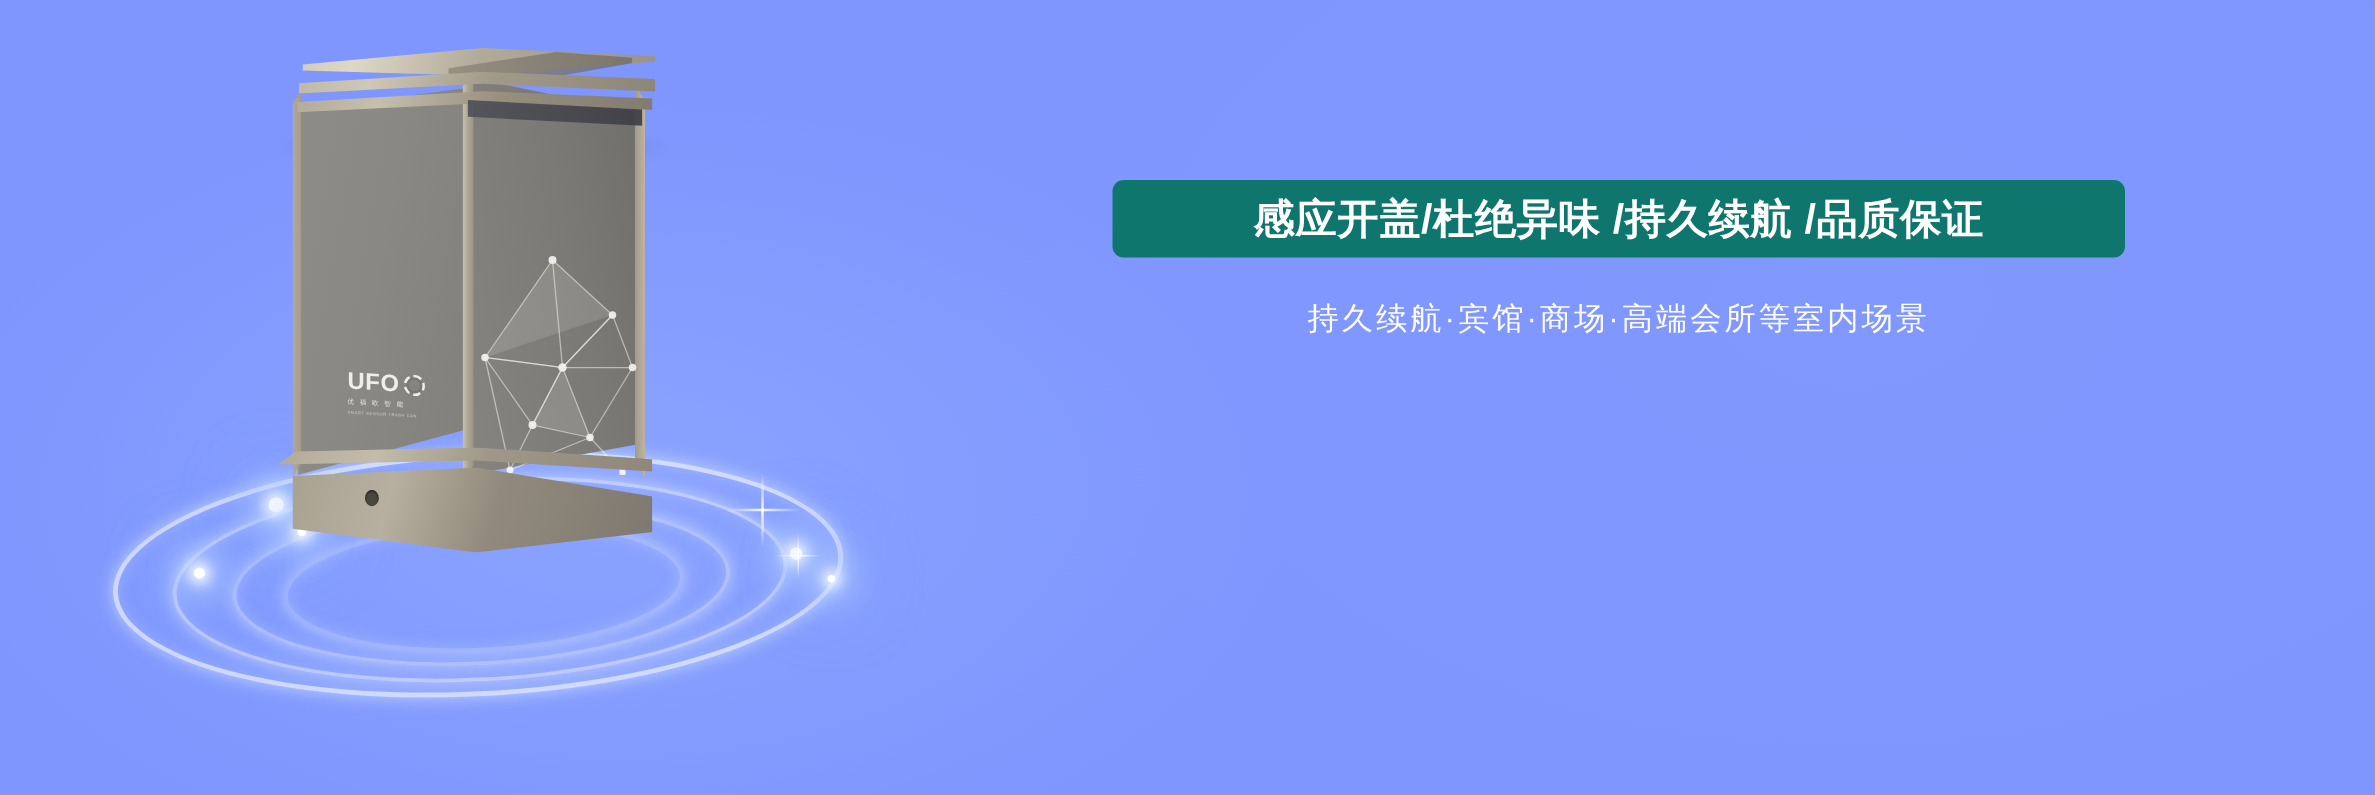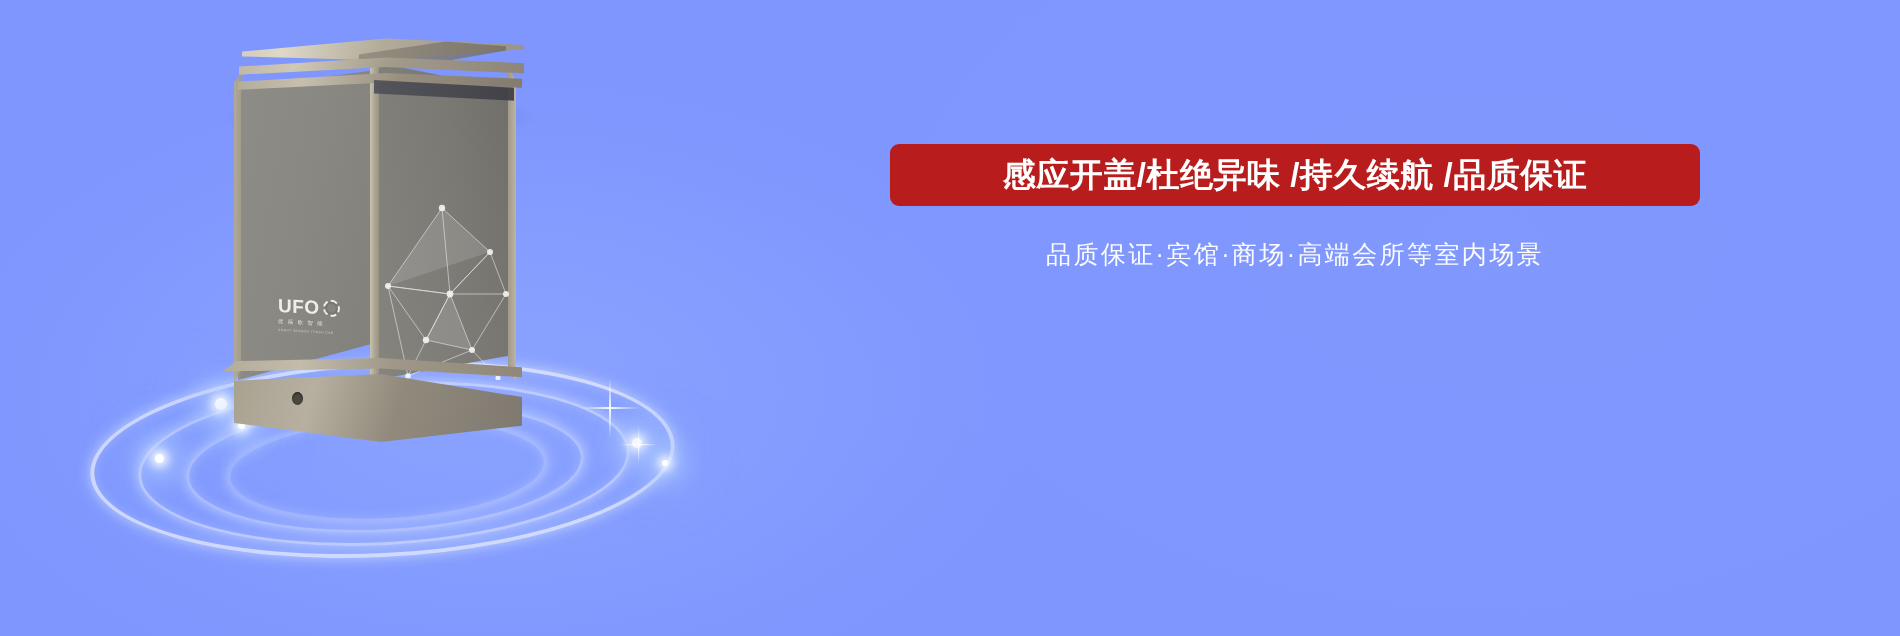--- a/index.html
+++ b/index.html
@@ -212,21 +212,21 @@
     display:block; width:46px; height:3px; background:#ffffff; border-radius:2px;
     opacity:.95;
   }
   .subline .txt{
     font-size:27px; color:#ffffff; letter-spacing:9px; font-weight:400;
     white-space:nowrap;
   }
   .pill{
     margin:26px auto 13px;
     width:810px; height:62px;
-    background:#b91c1c;
+    background:#0f766e;
     border-radius:9px;
     display:flex; align-items:center; justify-content:center;
   }
   .pill .txt{
     font-size:33px; font-weight:700; color:#ffffff; letter-spacing:.5px;
     white-space:nowrap;
   }
   .caption{
     margin-top:32px;
     font-size:25px; color:#ffffff; letter-spacing:2.4px; font-weight:400;
@@ -332,16 +332,16 @@
   </div>
 
   <div class="copy">
 
 
 
     <div class="pill">
       <span class="txt">感应开盖/杜绝异味 /持久续航 /品质保证</span>
     </div>
 
-    <div class="caption">品质保证·宾馆·商场·高端会所等室内场景</div>
+    <div class="caption">持久续航·宾馆·商场·高端会所等室内场景</div>
   </div>
 
 </div>
 
 </body></html>

